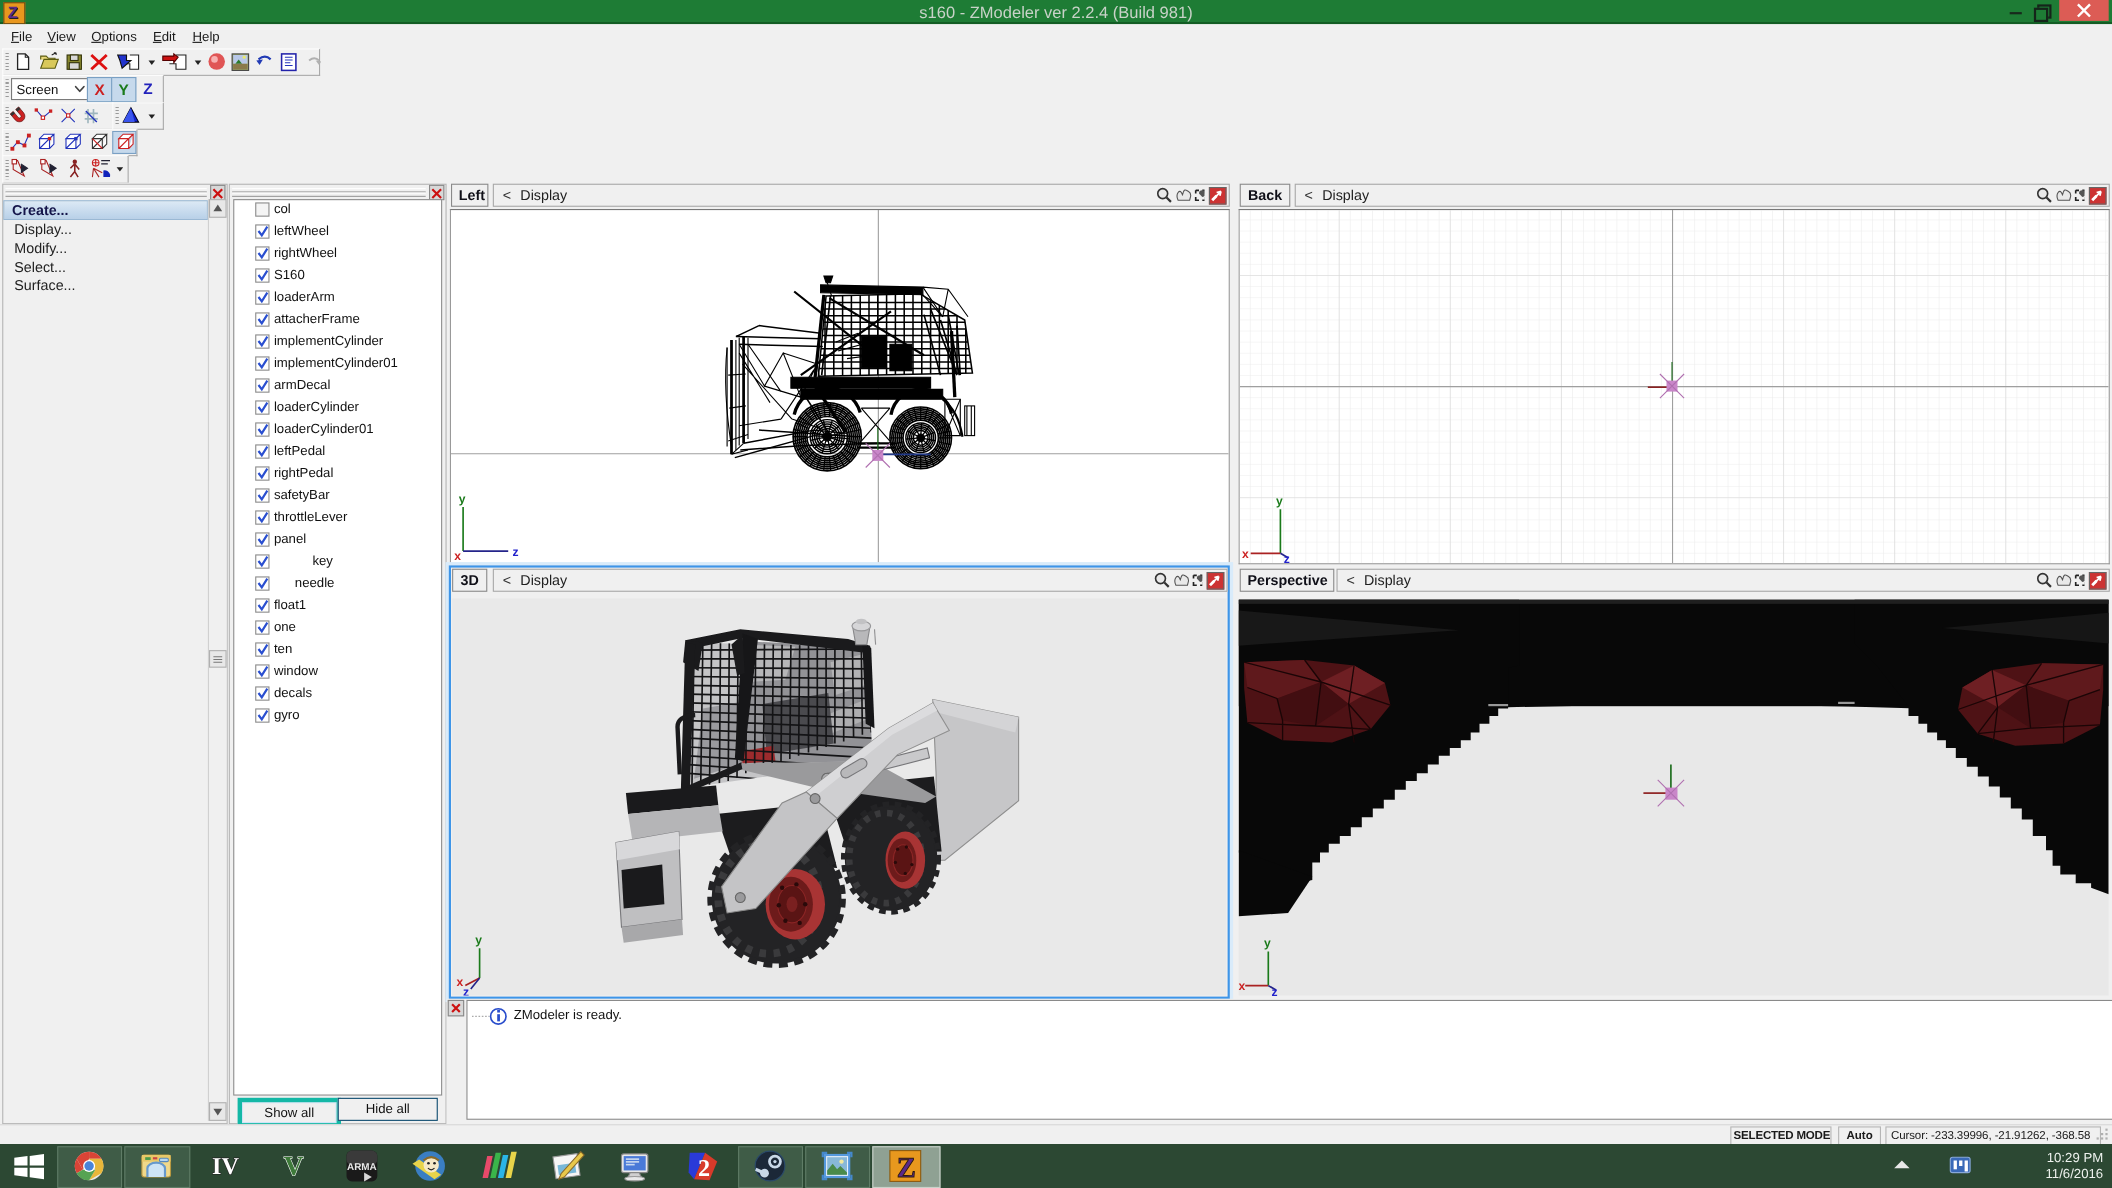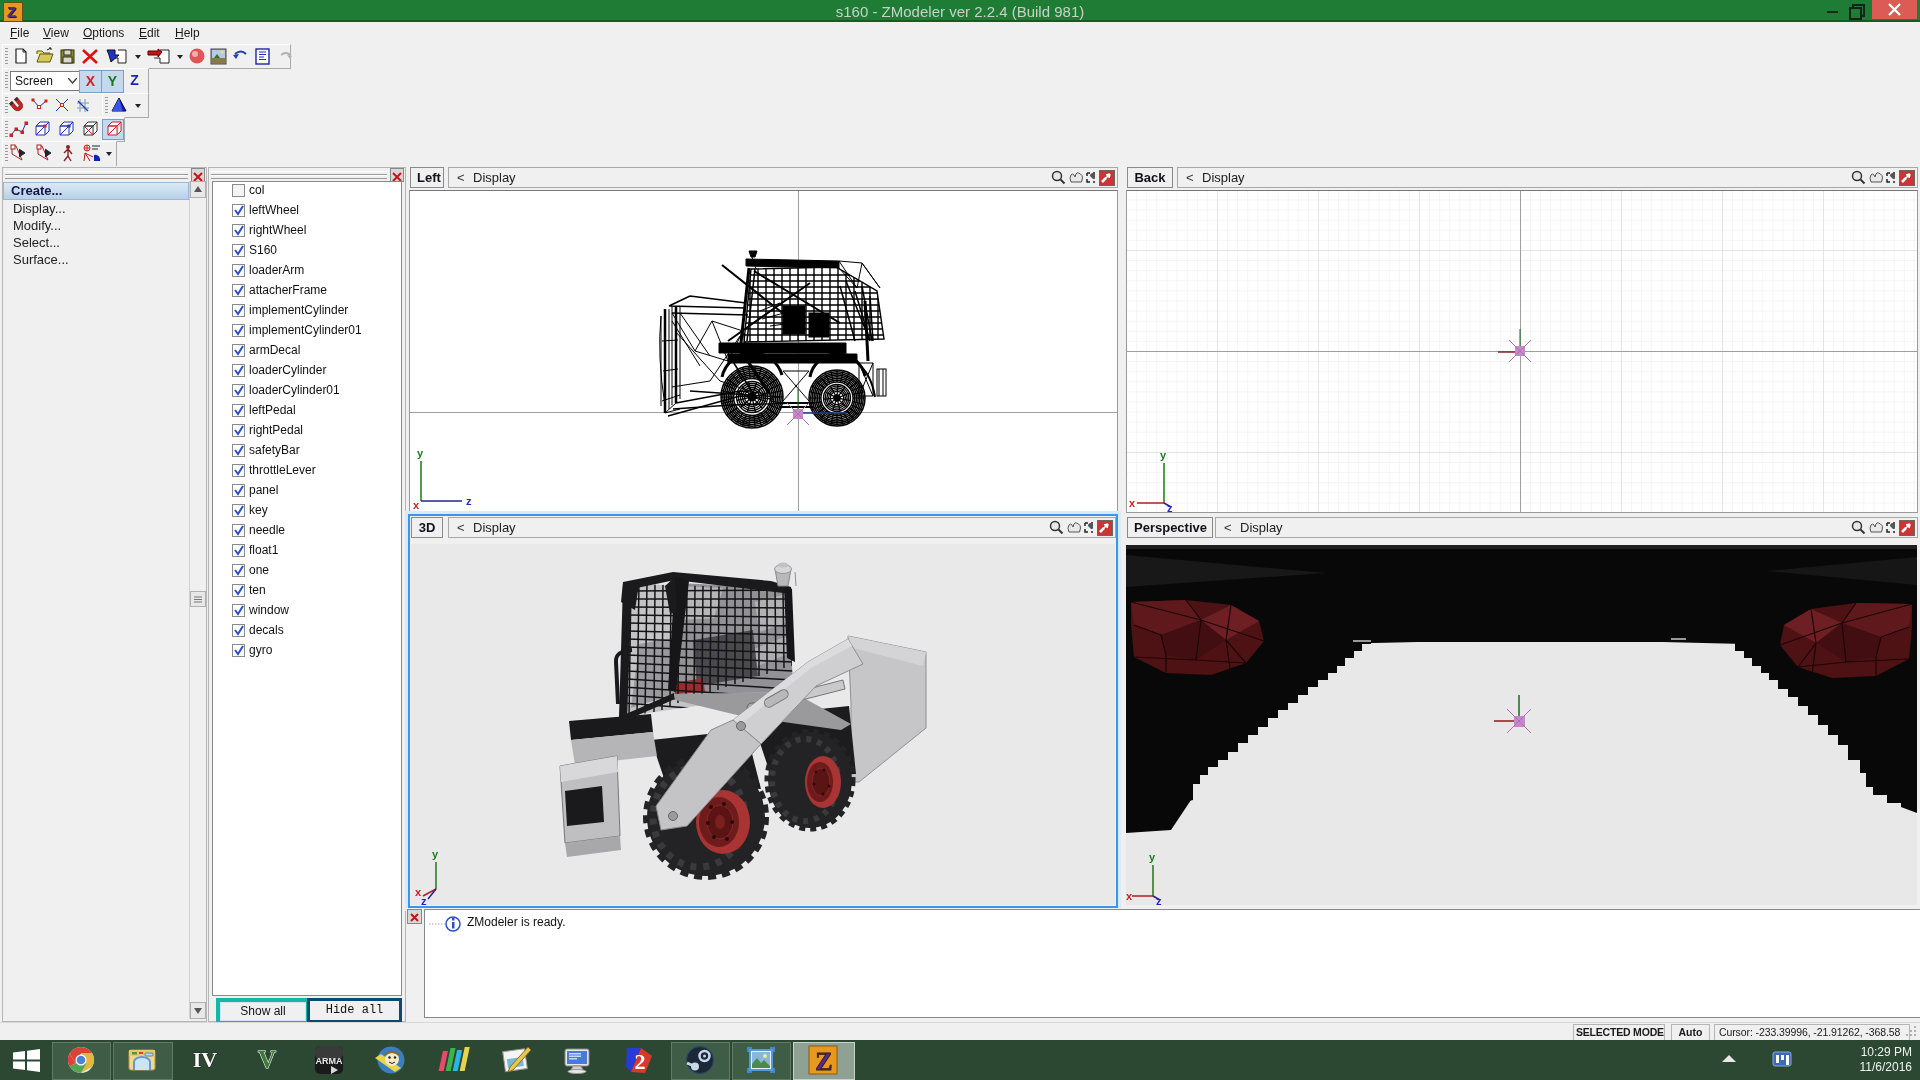--- a/index.html
+++ b/index.html
@@ -289,32 +289,32 @@
   <div class="lstitem" style="top:121px;">implementCylinder</div>
   <div class="lstitem" style="top:141px;">implementCylinder01</div>
   <div class="lstitem" style="top:161px;">armDecal</div>
   <div class="lstitem" style="top:181px;">loaderCylinder</div>
   <div class="lstitem" style="top:201px;">loaderCylinder01</div>
   <div class="lstitem" style="top:221px;">leftPedal</div>
   <div class="lstitem" style="top:241px;">rightPedal</div>
   <div class="lstitem" style="top:261px;">safetyBar</div>
   <div class="lstitem" style="top:281px;">throttleLever</div>
   <div class="lstitem" style="top:301px;">panel</div>
-  <div class="lstitem" style="top:321px;">key</div>
-  <div class="lstitem" style="top:341px;">needle</div>
+  <div class="lstitem" style="top:321px;margin-left:35px;">key</div>
+  <div class="lstitem" style="top:341px;margin-left:19px;">needle</div>
   <div class="lstitem" style="top:361px;">float1</div>
   <div class="lstitem" style="top:381px;">one</div>
   <div class="lstitem" style="top:401px;">ten</div>
   <div class="lstitem" style="top:421px;">window</div>
   <div class="lstitem" style="top:441px;">decals</div>
   <div class="lstitem" style="top:461px;">gyro</div>
 </div>
 <div id="p2btns">
   <div class="abs" style="left:216px;top:998px;width:86px;height:19px;background:#f0f0f0;border:4px solid #14b8a6;box-shadow:inset 0 0 0 1px #cfe4f7;font-size:12px;color:#111;text-align:center;line-height:19px;">Show all</div>
-  <div class="abs" style="left:307px;top:998px;width:89px;height:19px;background:#f0f0f0;border:3px solid #0c4a6e;font-size:12px;color:#111;text-align:center;line-height:19px;font-family:Liberation Mono, monospace;">Hide all</div>
+  <div class="abs" style="left:307px;top:998px;width:89px;height:19px;background:#f0f0f0;border:1px solid #0c4a6e;font-size:12px;color:#111;text-align:center;line-height:19px;">Hide all</div>
 </div>
 
 <div id="vpLeft" class="abs" style="left:408px;top:166px;width:710px;height:346px;background:#f0f0f0;">
   <div class="vptab" style="width:20px;">Left</div>
   <div class="vpbar" style="left:40px;width:668px;">
     <span style="position:absolute;left:8px;top:2px;color:#333;">&lt;</span>
     <span style="position:absolute;left:24px;top:2px;">Display</span>
     <svg width="44" height="15" style="position:absolute;right:22px;top:2px;">
       <circle cx="6" cy="6" r="4.5" fill="#e8e8e8" stroke="#333" stroke-width="1.5"></circle>
         <path d="M9.5 9.5 l4 4" stroke="#333" stroke-width="2"></path>

